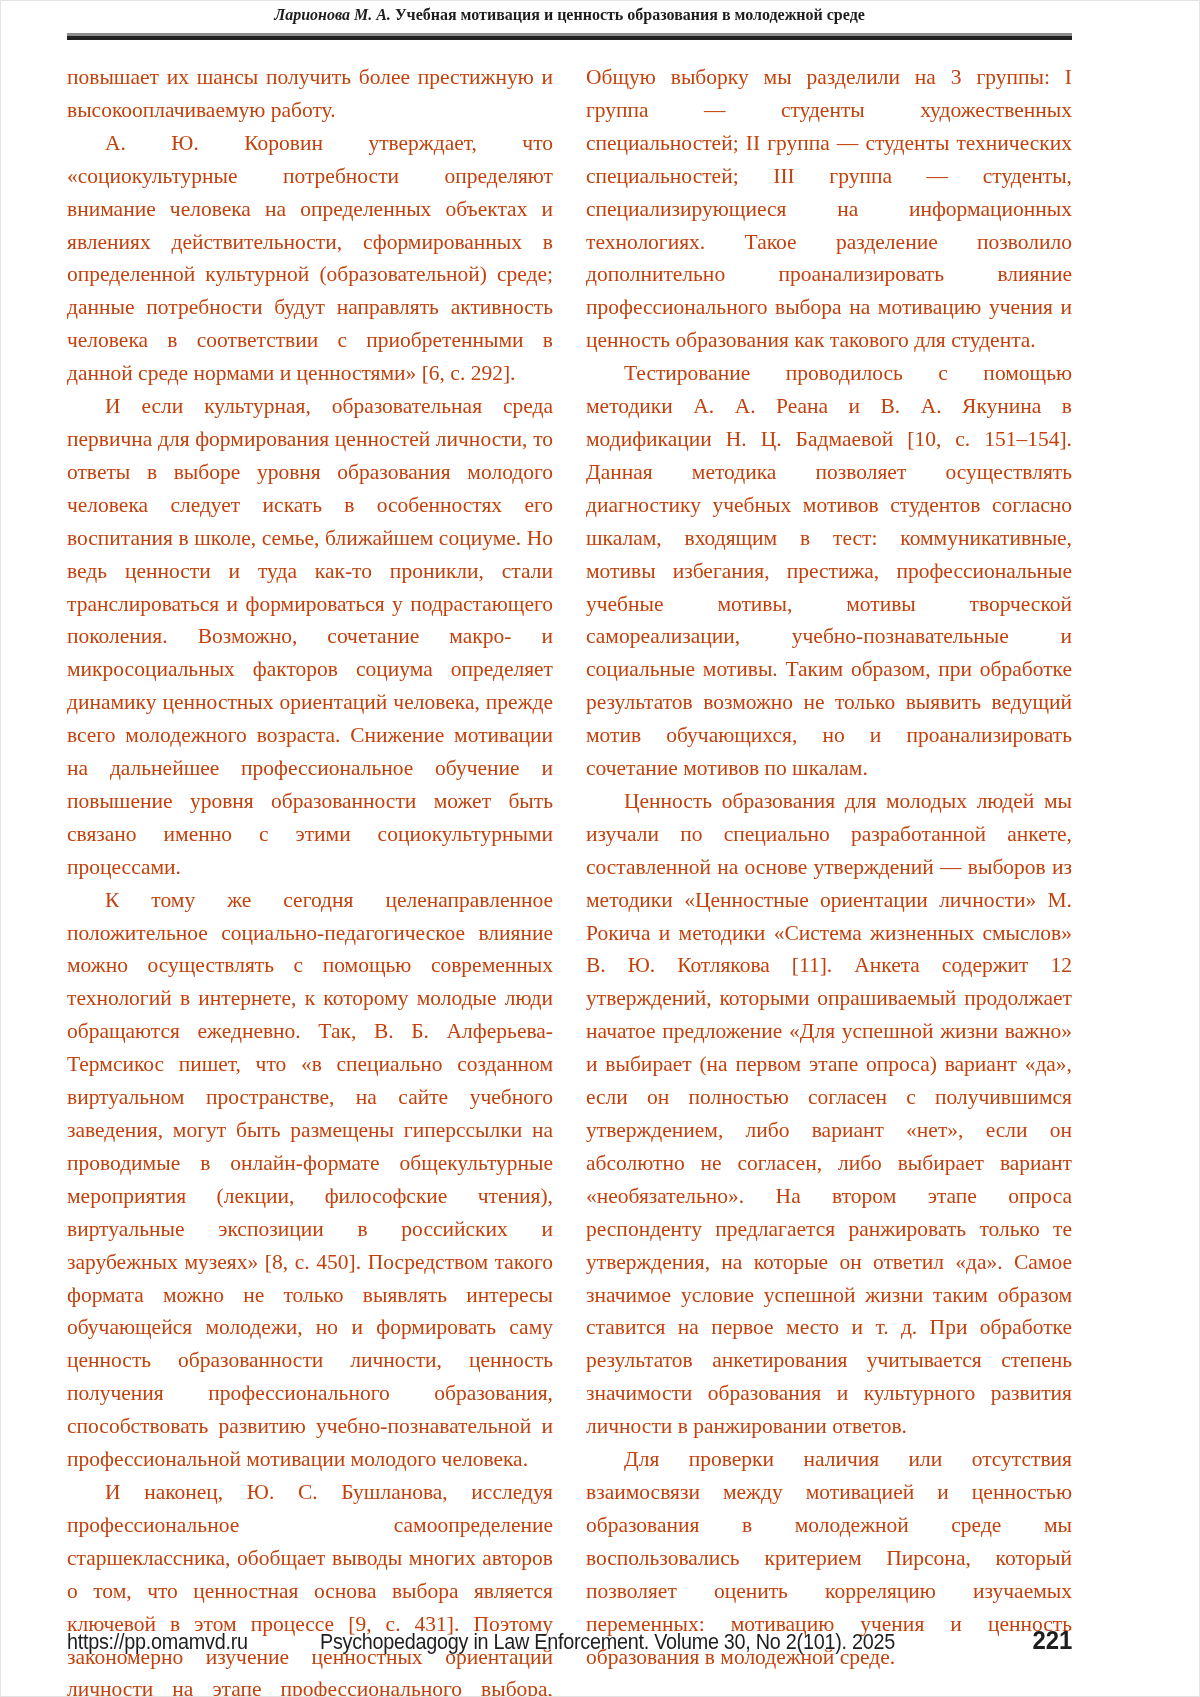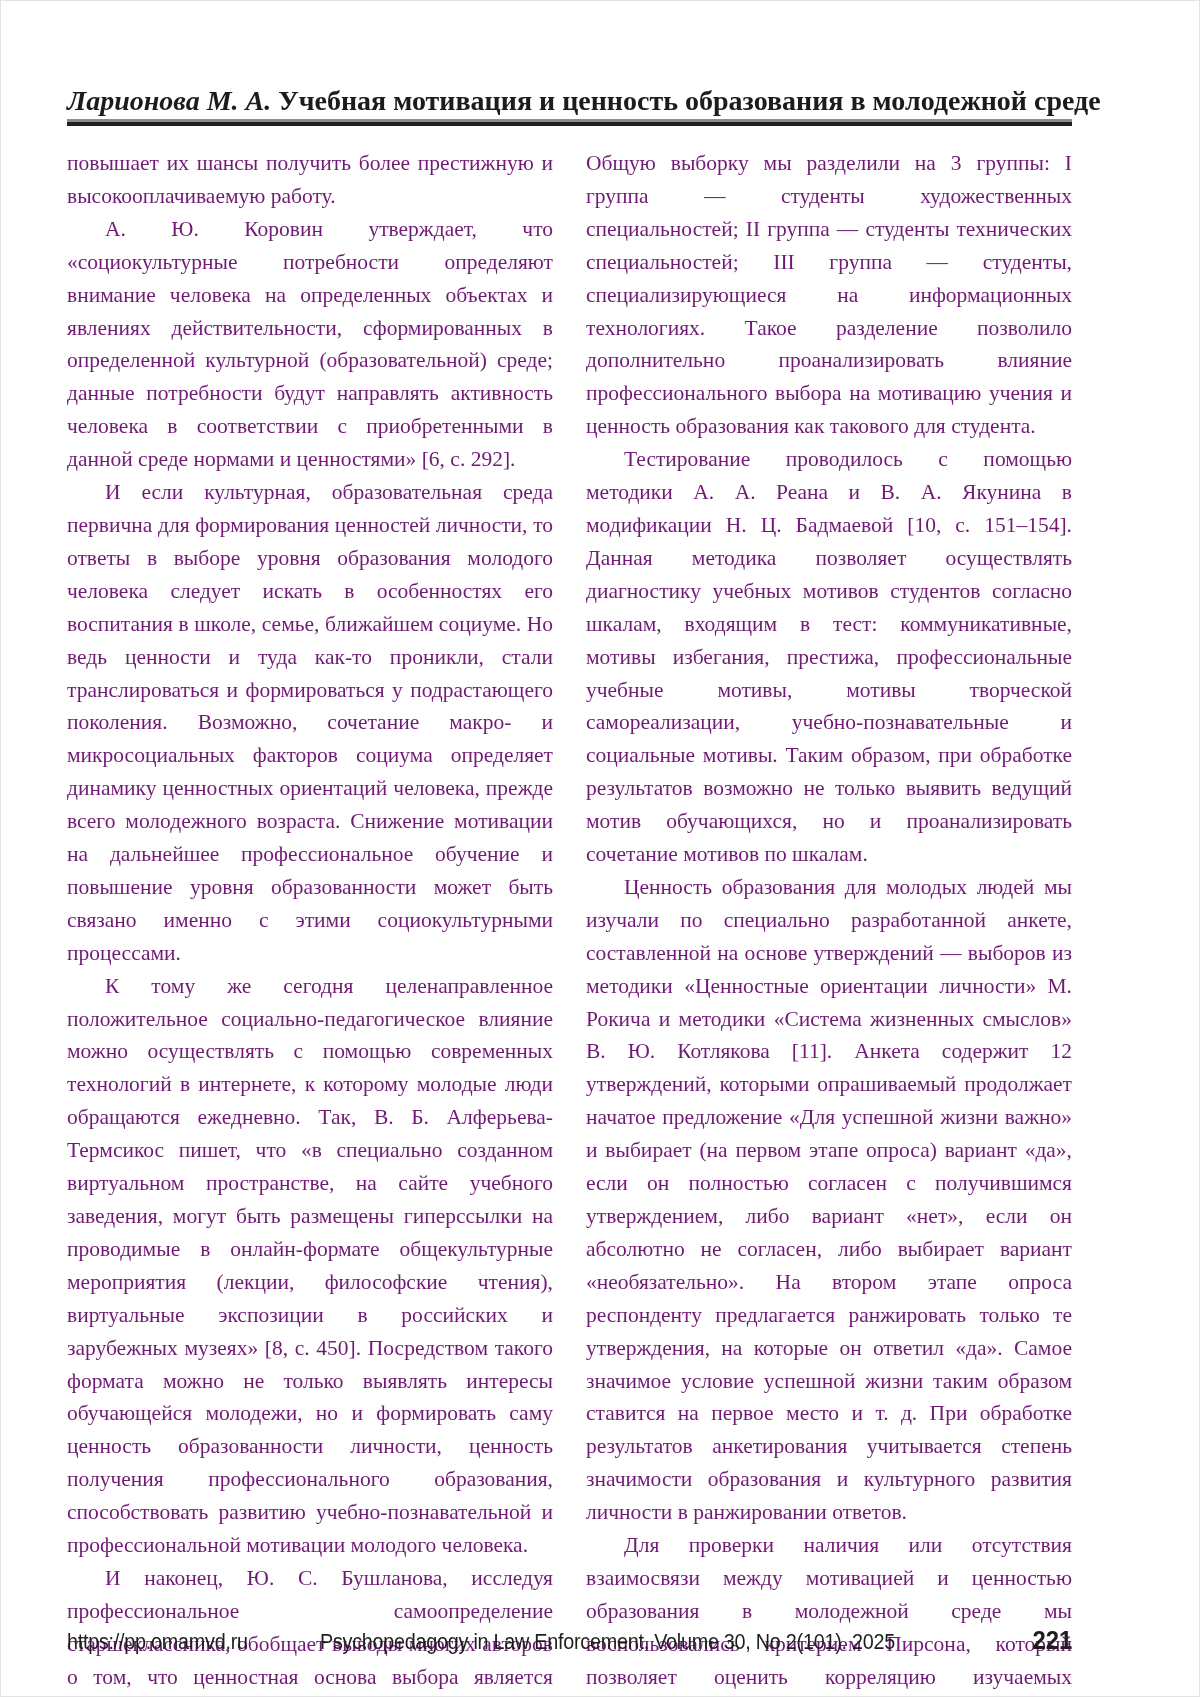--- a/index.html
+++ b/index.html
@@ -13,23 +13,22 @@
     overflow: hidden;
     font-family: "Liberation Serif", serif;
   }
   .content {
     position: absolute;
     left: 66px;
     width: 1005px;
     top: 0;
   }
   .running-head {
-    margin-top: 86px;
     text-align: center;
-    font-size: 28px;
+    font-size: 16px;
     line-height: 28px;
     color: #1c1c1c;
     white-space: nowrap;
   }
   .running-head .author { font-style: italic; font-weight: bold; }
   .running-head .title  { font-weight: bold; }
   .rule {
     margin-top: 4px;
     height: 0;
     border-top: 3px solid #8d8d8d;
@@ -42,21 +41,21 @@
   }
   .col {
     width: 486px;
     box-sizing: border-box;
   }
   .col p {
     margin: 0;
     text-align: justify;
     font-size: 21.5px;
     line-height: 32.9px;
-    color: #701a75;
+    color: #c2410c;
     hyphens: auto;
     -webkit-hyphens: auto;
   }
   .col p.indented { text-indent: 38px; }
   .col p.continued { text-indent: 0; }
   .footer {
     position: absolute;
     left: 66px;
     width: 1005px;
     top: 1624px;

